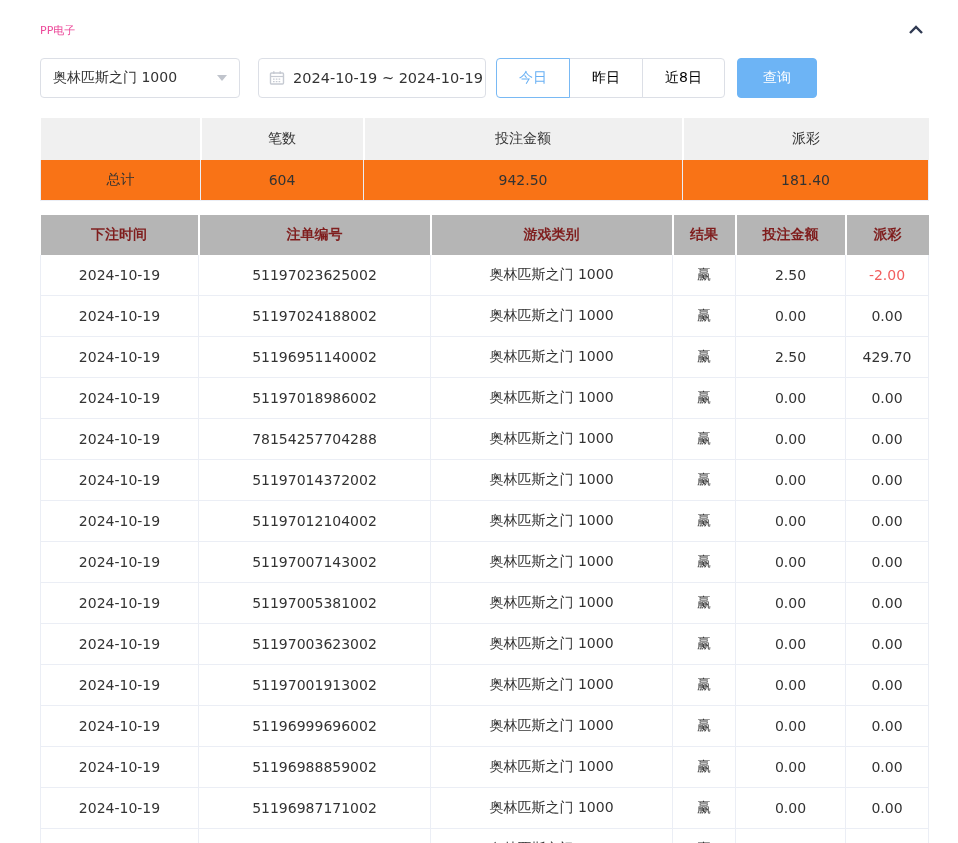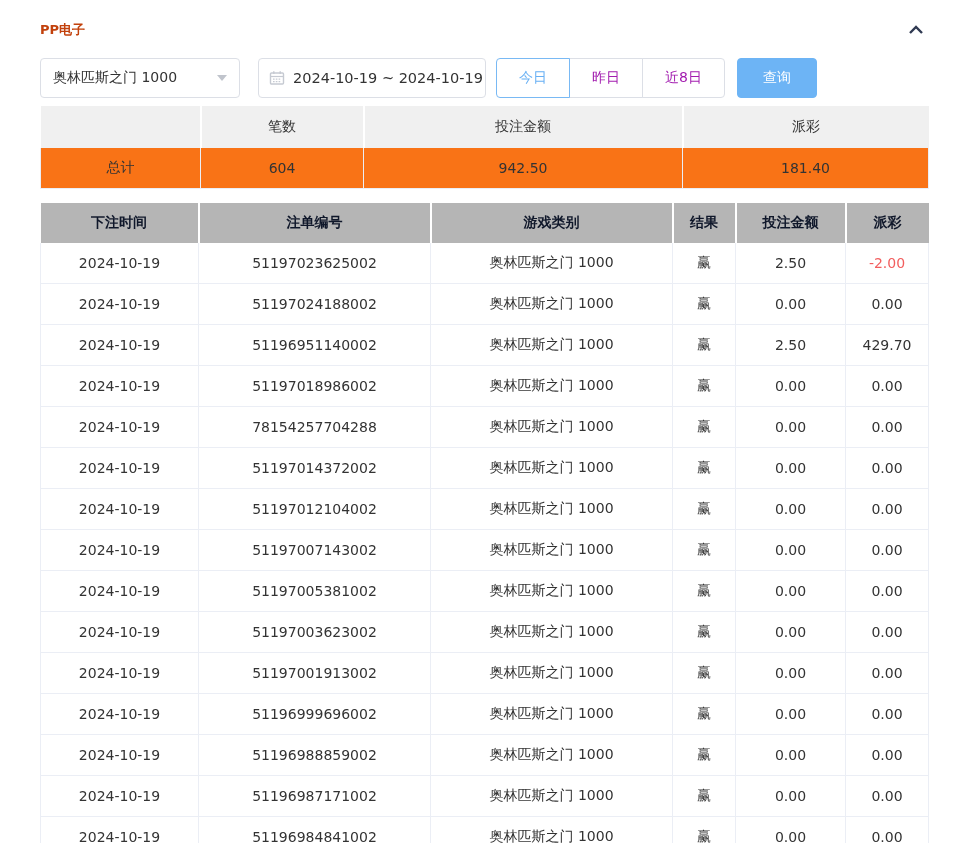--- a/index.html
+++ b/index.html
@@ -7,21 +7,21 @@
     width: 958px; height: 843px;
     overflow: hidden;
     background: #fff;
     font-family: "DejaVu Sans", "Liberation Sans", sans-serif;
     color: #333;
   }
   .panel { padding: 18px 30px 0 40px; box-sizing: border-box; }
 
   
   .title-row { display: flex; justify-content: space-between; align-items: center; height: 24px; }
-  .panel-title { font-size: 13px; font-weight: bold; color: #c2410c; }
+  .panel-title { font-size: 11px; font-weight: normal; color: #ec4899; }
   .collapse-btn { width: 24px; height: 24px; display: flex; align-items: center; justify-content: center; cursor: pointer; }
 
   
   .controls { display: flex; align-items: center; margin-top: 16px; height: 40px; }
   .select-box {
     width: 200px; height: 40px; box-sizing: border-box;
     border: 1px solid #dcdfe6; border-radius: 4px;
     display: flex; align-items: center; justify-content: space-between;
     padding: 0 12px; font-size: 14px; color: #333; cursor: pointer; background: #fff;
   }
@@ -34,57 +34,57 @@
     width: 228px; height: 40px; box-sizing: border-box;
     border: 1px solid #dcdfe6; border-radius: 4px;
     display: flex; align-items: center; gap: 8px;
     padding: 0 10px; margin-left: 18px;
     font-size: 14.5px; color: #333; background: #fff; cursor: pointer;
     white-space: nowrap;
   }
   .btn-group { display: flex; margin-left: 10px; }
   .quick-btn {
     height: 40px; box-sizing: border-box; background: #fff;
-    border: 1px solid #dcdfe6; color: #a21caf;
+    border: 1px solid #dcdfe6; color: #000000;
     font-size: 14px; padding: 0 22px; cursor: pointer;
     margin-left: -1px; position: relative;
     font-family: inherit;
   }
   .quick-btn:first-child { border-radius: 4px 0 0 4px; margin-left: 0; }
   .quick-btn:last-child { border-radius: 0 4px 4px 0; }
   .quick-btn.active { border-color: #79b9f4; color: #68b0f4; z-index: 2; }
   .search-btn {
     height: 40px; box-sizing: border-box; margin-left: 12px;
     background: #6db4f5; border: 1px solid #6db4f5; border-radius: 4px;
     color: #fff; font-size: 14px; padding: 8px 25px; cursor: pointer;
     font-family: inherit;
   }
 
   
   table { border-collapse: collapse; table-layout: fixed; width: 888px; font-size: 14px; }
   td, th { text-align: center; overflow: hidden; white-space: nowrap; font-weight: normal; }
 
   
-  .summary-table { margin-top: 8px; }
+  .summary-table { margin-top: 20px; }
   .summary-table th {
     background: #f0f0f0; height: 40px; color: #333;
     border-right: 2px solid #fff;
   }
   .summary-table th:last-child { border-right: none; }
   .summary-table td {
     height: 38px; background: #f97316;
     border-bottom: 1px solid #ebeef5;
     border-right: 1px solid #ebeef5;
   }
   .summary-table td:first-child { border-left: 1px solid #ebeef5; }
 
   
   .bet-table { margin-top: 14px; }
   .bet-table th {
-    background: #b5b5b5; color: #0f172a; font-weight: bold;
+    background: #b5b5b5; color: #7f1d1d; font-weight: bold;
     height: 38px; border-right: 2px solid #fff; font-size: 14px;
   }
   .bet-table th:last-child { border-right: none; }
   .bet-table td {
     height: 38px; background: #fff;
     border-bottom: 1px solid #ebeef5;
     border-right: 1px solid #ebeef5;
     color: #333;
   }
   .bet-table td:first-child { border-left: 1px solid #ebeef5; }

